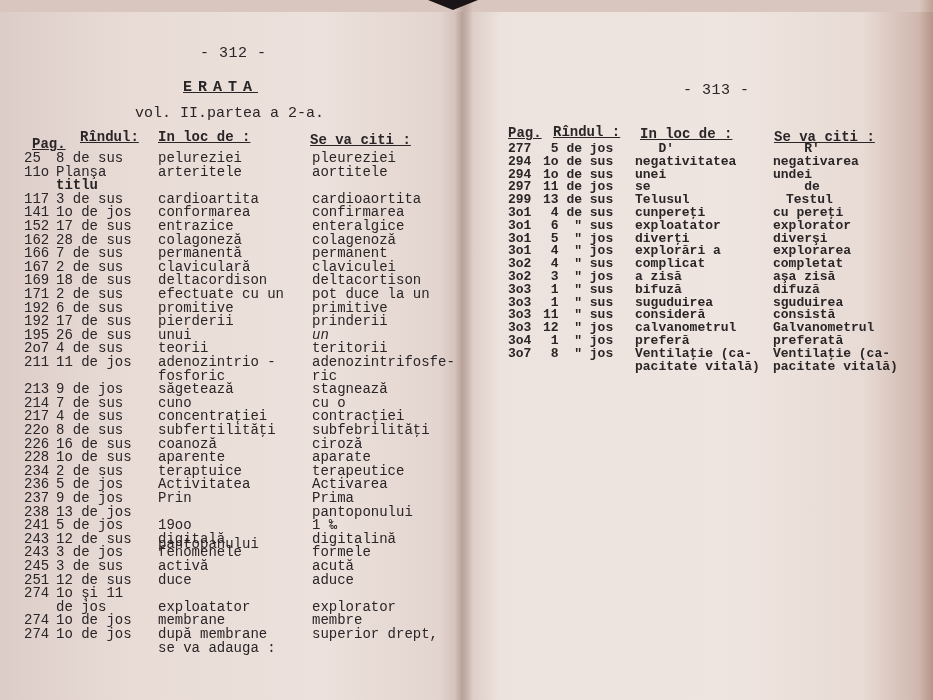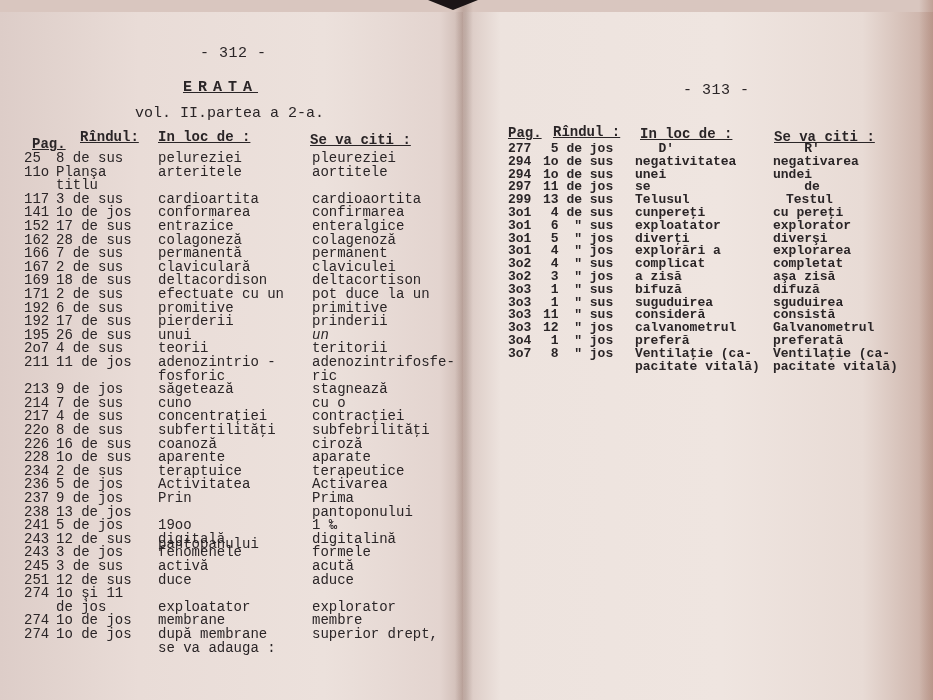--- a/index.html
+++ b/index.html
@@ -126,21 +126,21 @@
           <span style="left: 312px;">pleureziei</span>
         </div>
         <div class="row" style="top: 152.6px; left: 0px; width: 100%;">
           <span style="left: 24px;">11o</span>
           <span style="left: 56px;">Planşa</span>
           <span style="left: 158px;">arteritele</span>
           <span style="left: 312px;">aortitele</span>
         </div>
         <div class="row" style="top: 166.2px; left: 0px; width: 100%;">
           <span style="left: 24px;"></span>
-          <span style="left: 56px;">titlu</span>
+          <span style="left: 56px; font-weight: bold;">titlu</span>
           <span style="left: 158px;"></span>
           <span style="left: 312px;"></span>
         </div>
         <div class="row" style="top: 179.8px; left: 0px; width: 100%;">
           <span style="left: 24px;">117</span>
           <span style="left: 56px;">3 de sus</span>
           <span style="left: 158px;">cardioartita</span>
           <span style="left: 312px;">cardioaortita</span>
         </div>
         <div class="row" style="top: 193.4px; left: 0px; width: 100%;">

